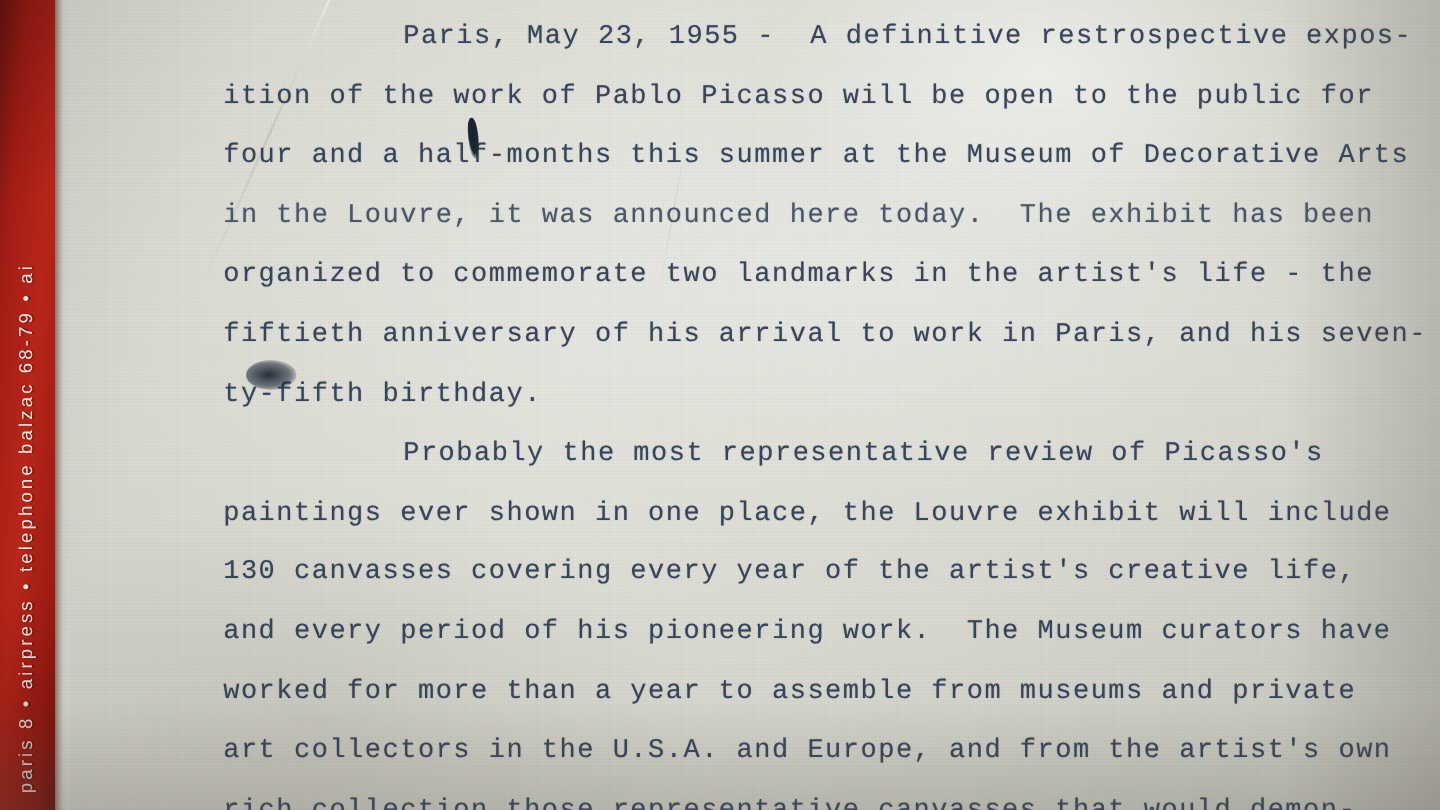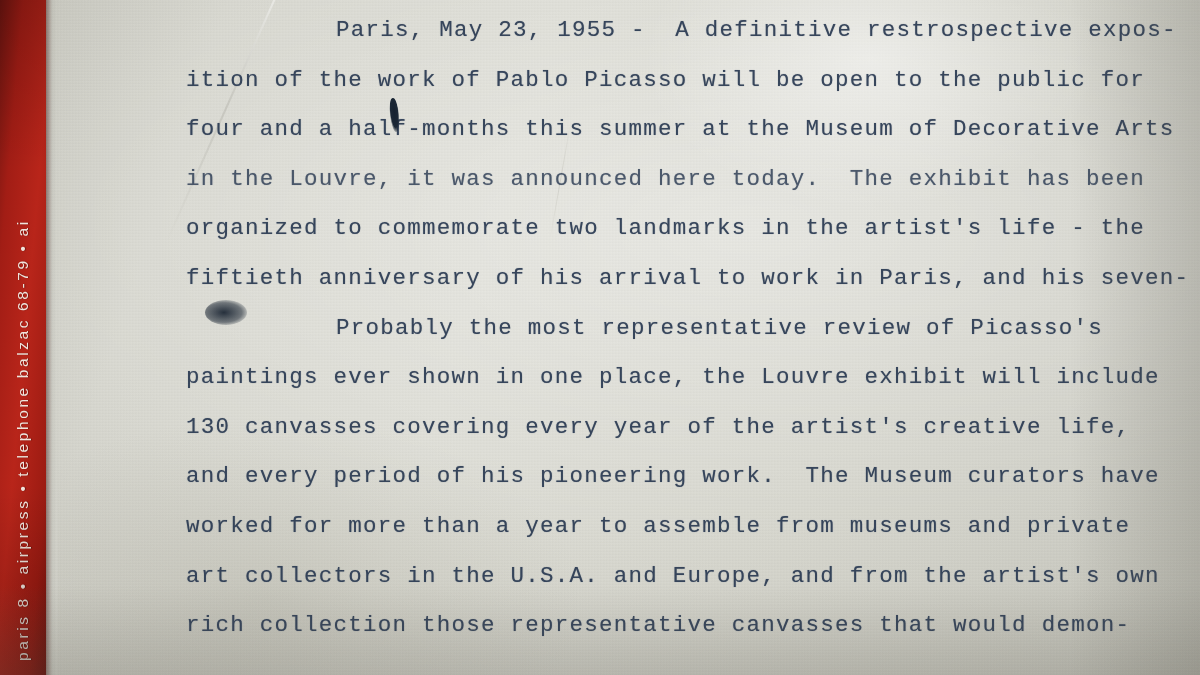--- a/index.html
+++ b/index.html
@@ -182,20 +182,21 @@
   </div>
   <div class="spine-edge"></div>
 
   <div class="body">
     <div class="line indent">Paris, May 23, 1955 -  A definitive restrospective expos-</div>
     <div class="line">ition of the work of Pablo Picasso will be open to the public for</div>
     <div class="line">four and a half-months this summer at the Museum of Decorative Arts</div>
     <div class="line fade">in the Louvre, it was announced here today.  The exhibit has been</div>
     <div class="line">organized to commemorate two landmarks in the artist's life - the</div>
     <div class="line">fiftieth anniversary of his arrival to work in Paris, and his seven-</div>
+    <div class="line">ty-fifth birthday.</div>
     <div class="line indent">Probably the most representative review of Picasso's</div>
     <div class="line">paintings ever shown in one place, the Louvre exhibit will include</div>
     <div class="line">130 canvasses covering every year of the artist's creative life,</div>
     <div class="line">and every period of his pioneering work.  The Museum curators have</div>
     <div class="line">worked for more than a year to assemble from museums and private</div>
     <div class="line">art collectors in the U.S.A. and Europe, and from the artist's own</div>
     <div class="line">rich collection those representative canvasses that would demon-</div>
   </div>
 
   <div class="blot"></div>

